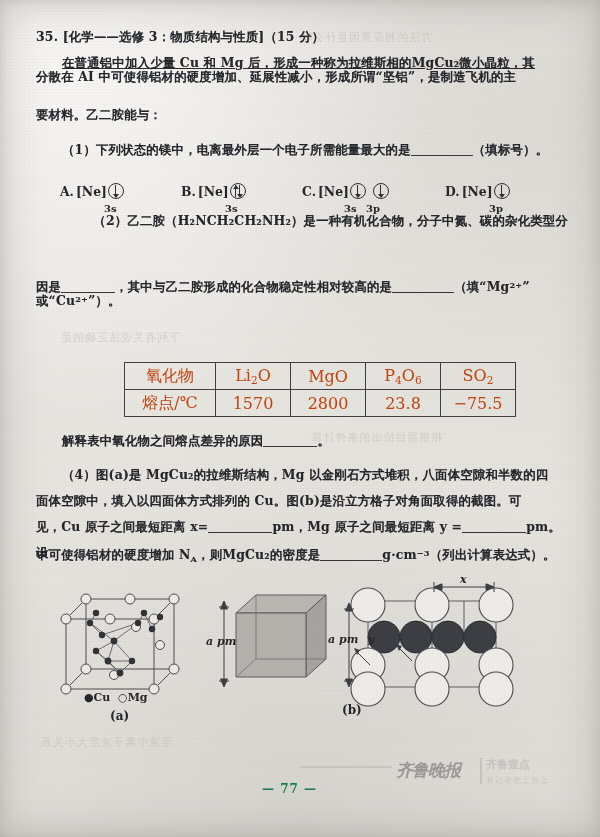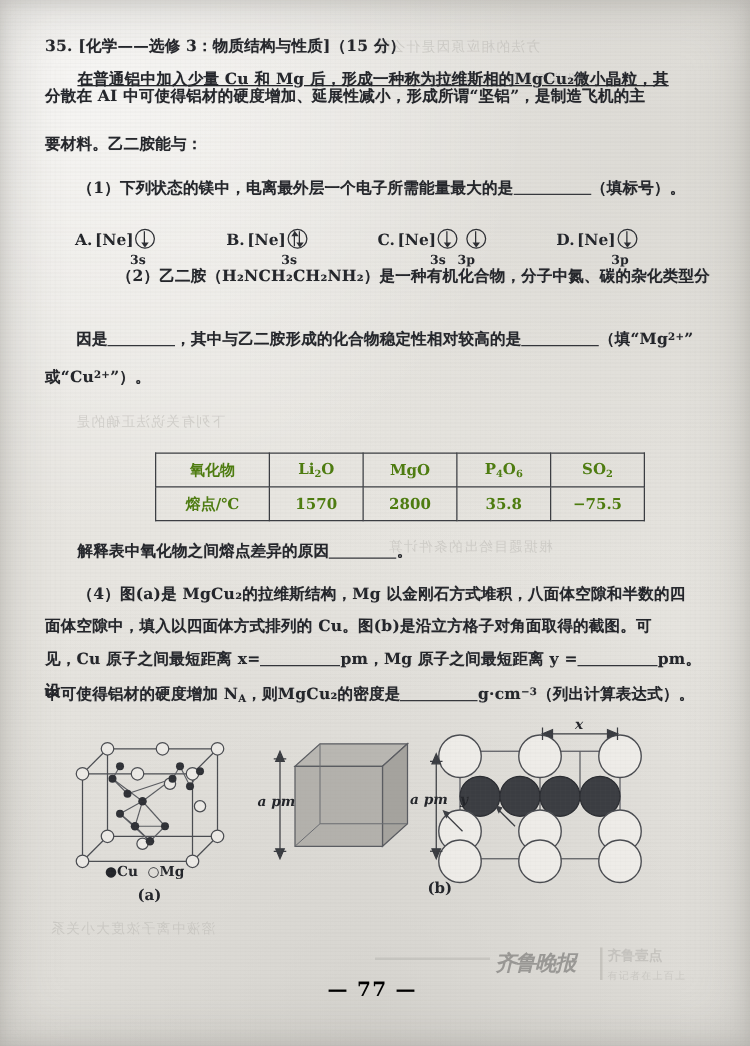--- a/index.html
+++ b/index.html
@@ -145,23 +145,23 @@
     font-weight: 600;
     color: #23252a;
   }
 
   
   .oxide-table {
     position: absolute;
     left: 124px;
     top: 362px;
     border-collapse: collapse;
-    font-size: 12px;
-    font-weight: 700;
-    color: #4d7c0f;
+    font-size: 16px;
+    font-weight: 400;
+    color: #c2410c;
   }
   .oxide-table td {
     border: 1px solid #3a3c41;
     text-align: center;
     height: 26px;
     padding: 0 6px;
   }
   .oxide-table td.hcell { width: 78px; }
   .oxide-table td.vcell { width: 62px; }
 
@@ -196,24 +196,24 @@
     color: #23252a;
     white-space: nowrap;
   }
   .dim-label.ital { font-style: italic; }
 
   
   .page-num {
     position: absolute;
     left: 262px;
     top: 782px;
-    font-size: 16px;
+    font-size: 12px;
     font-weight: 600;
     letter-spacing: 1px;
-    color: #000000;
+    color: #15803d;
   }
   .watermark {
     position: absolute;
     left: 396px;
     top: 757px;
     width: 162px;
     height: 34px;
     opacity: 0.42;
     pointer-events: none;
   }
@@ -306,21 +306,21 @@
 
       <div class="opt" style="left:385px;">
         <span class="lbl">D.</span><span>[Ne]</span><span class="orb"><i class="arrow-dn"></i></span>
         <span class="sub-lbl" style="left:44px;">3p</span>
       </div>
     </div>
 
     <div class="body-text" style="top:208px; text-indent:26px;text-align:right;">（2）乙二胺（H₂NCH₂CH₂NH₂）是一种有机化合物，分子中氮、碳的杂化类型分</div>
 
 
-    <div class="body-text" style="top:256px;margin-left:25px;">
+    <div class="body-text" style="top:272px;">
       <span>因是</span><span class="blank" style="width:54px;"></span><span>，其中与乙二胺形成的化合物稳定性相对较高的是</span><span class="blank" style="width:62px;"></span><span>（填“Mg</span><sup>2+</sup><span>”</span>
     </div>
 
     <div class="body-text" style="top:286px;">
       <span>或“Cu</span><sup>2+</sup><span>”）。</span>
     </div>
 
 
     <table class="oxide-table">
       <tbody>
@@ -328,21 +328,21 @@
         <td class="hcell">氧化物</td>
         <td class="vcell"><span>Li</span><sub>2</sub><span>O</span></td>
         <td class="vcell"><span>MgO</span></td>
         <td class="vcell"><span>P</span><sub>4</sub><span>O</span><sub>6</sub></td>
         <td class="vcell"><span>SO</span><sub>2</sub></td>
       </tr>
       <tr>
         <td class="hcell">熔点/℃</td>
         <td class="vcell">1570</td>
         <td class="vcell">2800</td>
-        <td class="vcell">35.8</td>
+        <td class="vcell">23.8</td>
         <td class="vcell">−75.5</td>
       </tr>
     </tbody>
       </table>
 
     <div class="body-text" style="top:428px; text-indent:26px;">
       <span>解释表中氧化物之间熔点差异的原因</span><span class="blank" style="width:54px;"></span><span>。</span>
     </div>
 
     <div class="body-text" style="top:462px; text-indent:26px;">（4）图(a)是 MgCu₂的拉维斯结构，Mg 以金刚石方式堆积，八面体空隙和半数的四</div>

